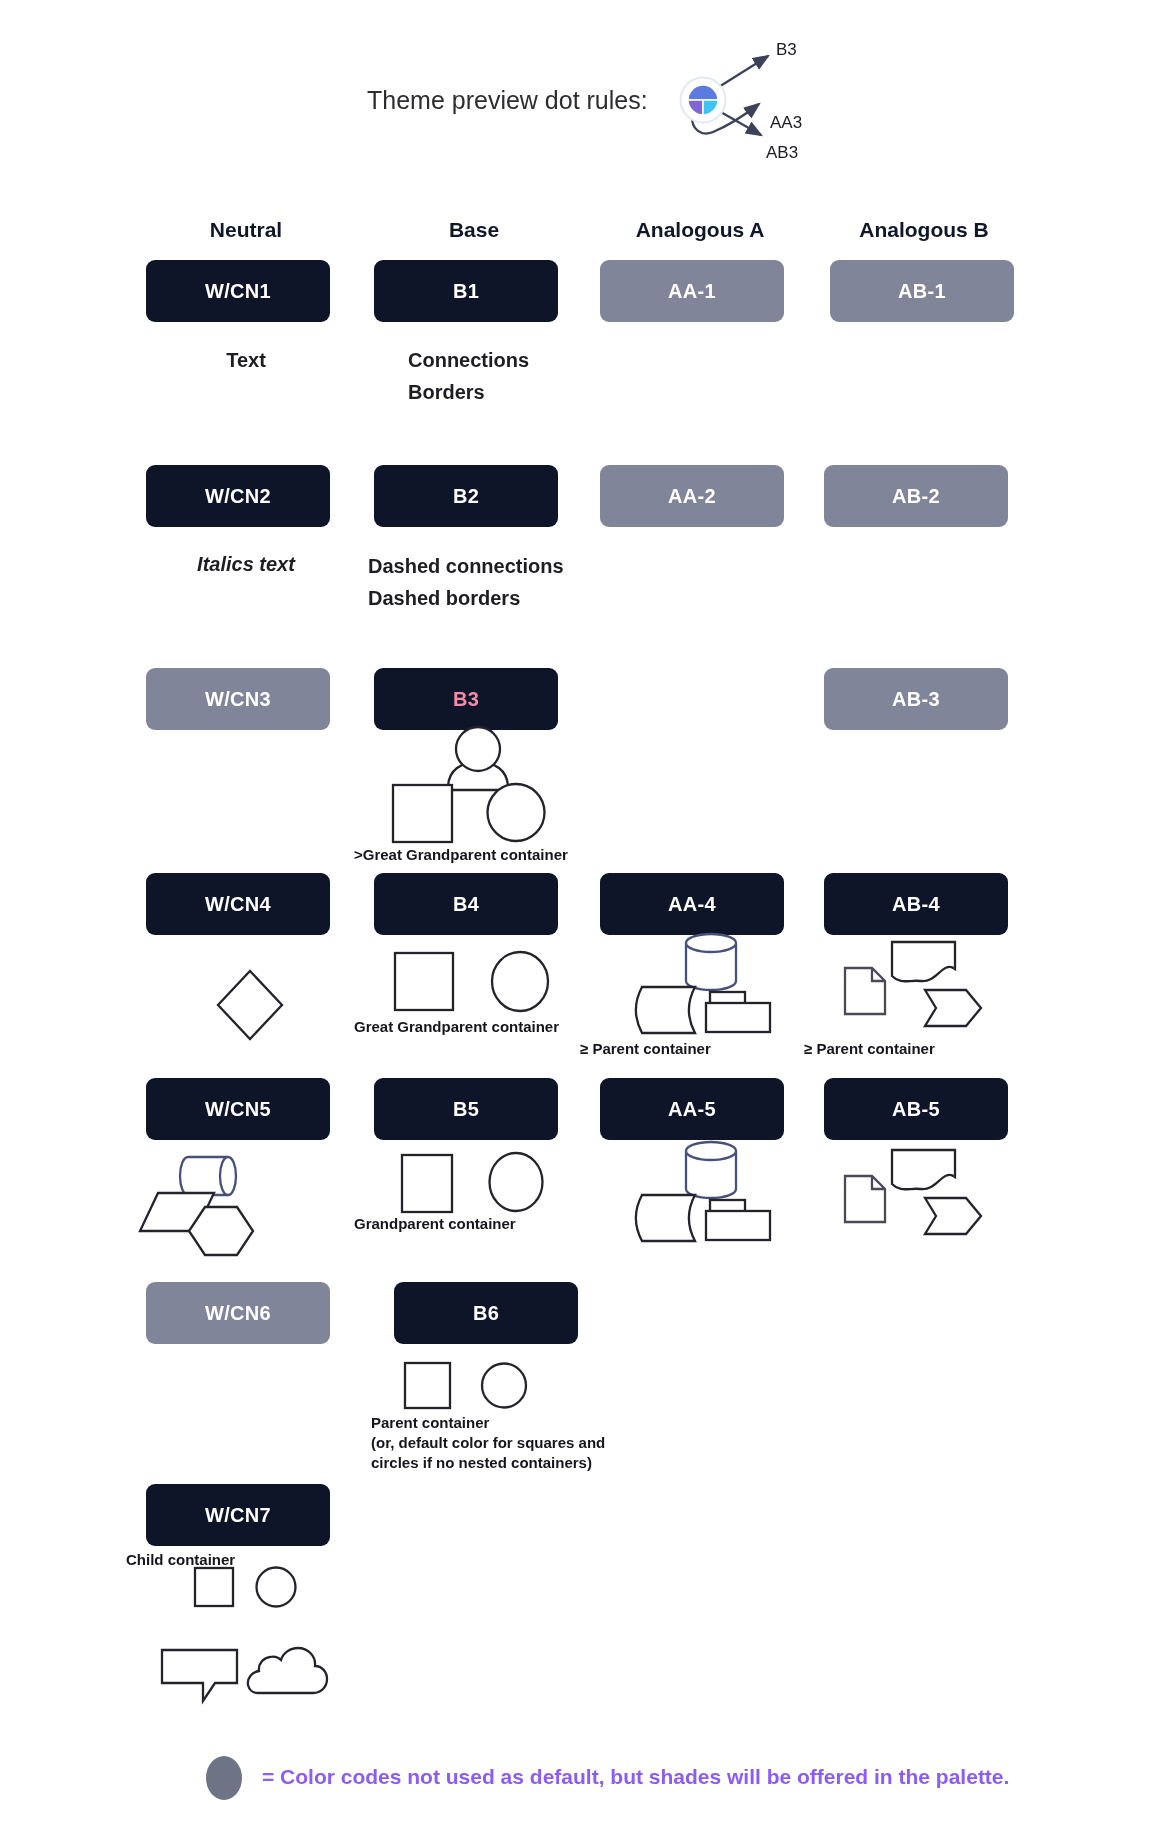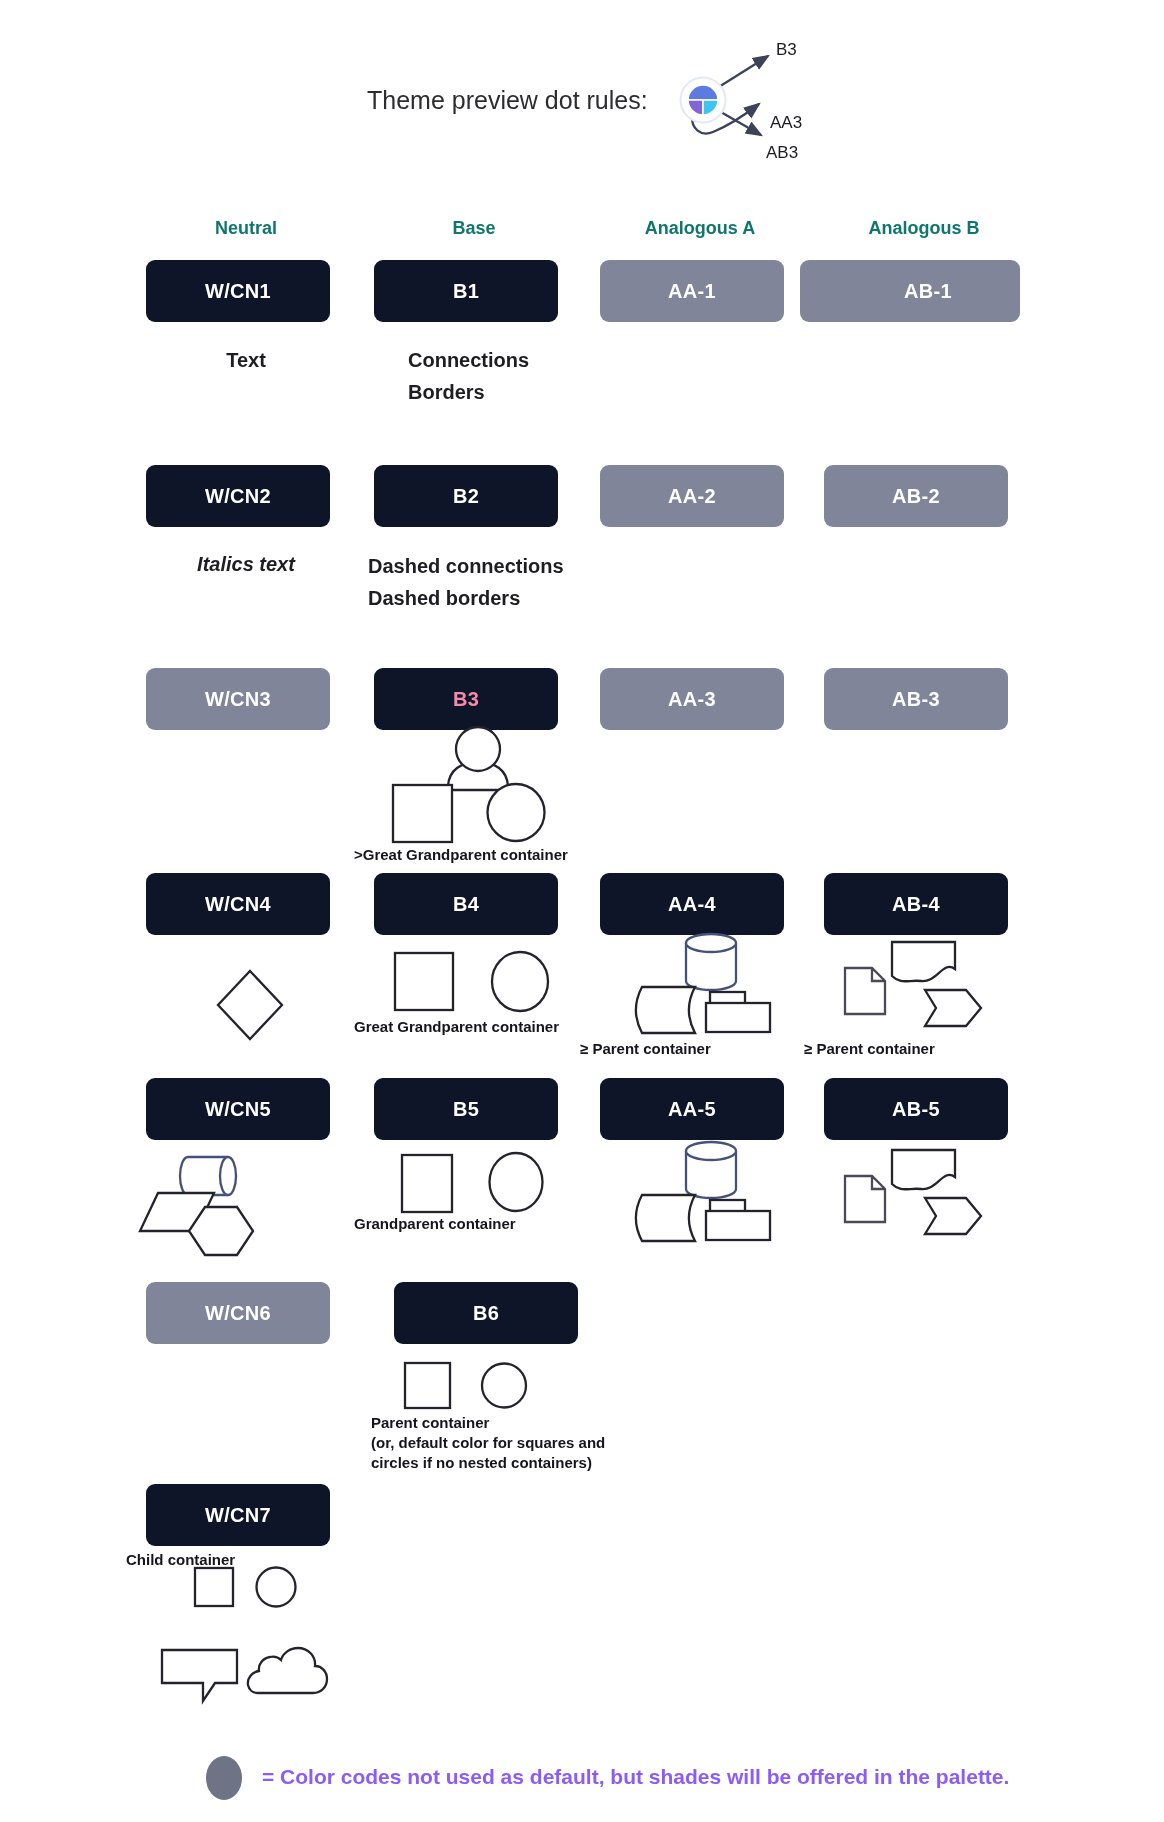--- a/index.html
+++ b/index.html
@@ -1,20 +1,20 @@
 <!DOCTYPE html>
 <html style="--dark: #0e1529; --gray: #808599; --pink: #f28ca8; --dot-blue: #5b7be1; --dot-purple: #8165d6; --dot-cyan: #3fc4ef; --note-gray: #6e7386;"><head>
 <meta charset="utf-8">
 <style>
   html,body{margin:0;padding:0;background:#fff;}
   #canvas{position:relative;width:1164px;height:1822px;background:#fff;overflow:hidden;
           font-family:"Liberation Sans","DejaVu Sans",sans-serif;color:#17171c;}
   .abs{position:absolute;}
   .title{font-size:25px;font-weight:400;color:#2d2d30;white-space:nowrap;}
-  .colhead{width:200px;text-align:center;font-size:18px;font-weight:700;color:#0f766e;}
+  .colhead{width:200px;text-align:center;font-size:21px;font-weight:700;color:#0f172a;}
   .sw{width:184px;height:62px;border-radius:9px;display:flex;align-items:center;justify-content:center;
       font-size:20px;font-weight:700;color:#ffffff;letter-spacing:.3px;}
   .sw.dark{background:var(--dark,#0e1529);}
   .sw.gray{background:var(--gray,#808599);}
   .sw .pink{color:var(--pink,#f28ca8);}
   .cap{font-size:20px;font-weight:700;color:#1d1d22;line-height:32px;}
   .cap.center{width:200px;text-align:center;}
   .cap.italic{font-style:italic;}
   .smallcap{font-size:15px;font-weight:700;color:#15151c;line-height:20px;}
   .smallcap.center{width:240px;text-align:left;}
@@ -68,21 +68,21 @@
 
   <div class="abs sw dark" style="left:146px;top:260px;">
       <span>W/CN1</span>
     </div>
   <div class="abs sw dark" style="left:374px;top:260px;">
       <span>B1</span>
     </div>
   <div class="abs sw gray" style="left:600px;top:260px;">
       <span>AA-1</span>
     </div>
-  <div class="abs sw gray" style="left:800px;top:260px;padding-left:36px;">
+  <div class="abs sw gray" style="left:830px;top:260px;">
       <span>AB-1</span>
     </div>
   <div class="abs cap center" style="left:146px;top:344px;">Text</div>
   <div class="abs cap" style="left:408px;top:344px;">
     <div>Connections</div>
     <div>Borders</div>
   </div>
 
   <div class="abs sw dark" style="left:146px;top:465px;">
       <span>W/CN2</span>
@@ -100,23 +100,20 @@
   <div class="abs cap" style="left:368px;top:550px;">
     <div>Dashed connections</div>
     <div>Dashed borders</div>
   </div>
 
   <div class="abs sw gray" style="left:146px;top:668px;">
       <span>W/CN3</span>
     </div>
   <div class="abs sw dark" style="left:374px;top:668px;">
       <span class="pink">B3</span>
-    </div>
-  <div class="abs sw gray" style="left:600px;top:668px;">
-      <span>AA-3</span>
     </div>
   <div class="abs sw gray" style="left:824px;top:668px;">
       <span>AB-3</span>
     </div>
 
   <svg class="abs" style="left:378px;top:722px;" width="180" height="125" viewBox="0 0 180 125">
     <path class="shape-black" d="M70,68 L70,64 C71,48 83,40 100,40 C117,40 129,48 130,64 L130,68 Z"></path>
     <circle class="shape-black" cx="100" cy="27" r="22"></circle>
     <rect class="shape-black" x="15" y="63" width="59" height="57"></rect>
     <circle class="shape-black" cx="138" cy="90.5" r="28.5"></circle>

